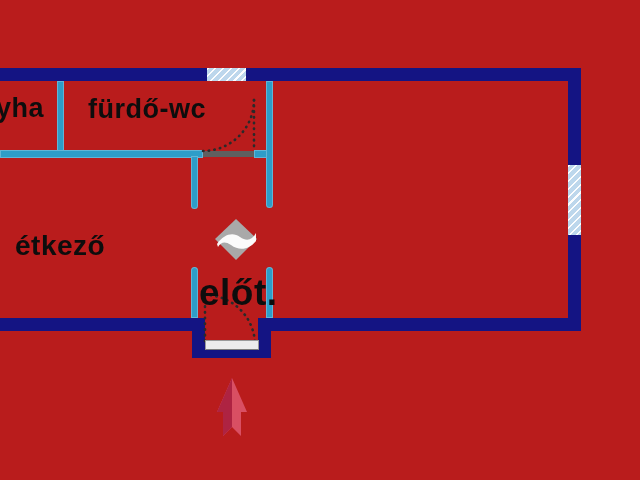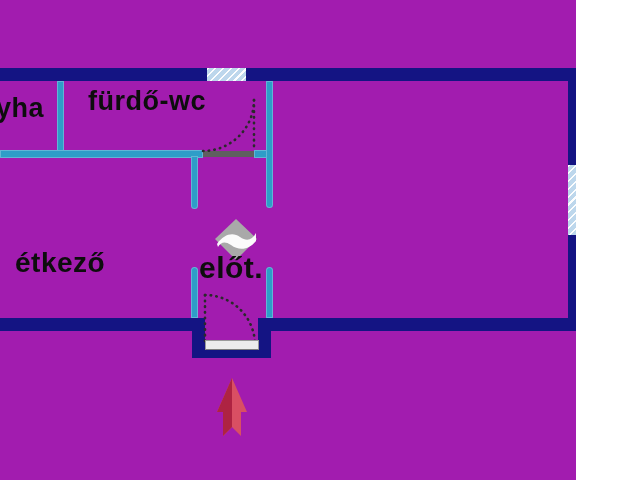--- a/index.html
+++ b/index.html
@@ -1,40 +1,40 @@
 <!DOCTYPE html>
 <html><head>
 <meta charset="utf-8">
 <style>
   html,body{margin:0;padding:0;background:#fff;}
   body{width:640px;height:480px;font-family:"Liberation Sans",sans-serif;}
-  #plan{position:relative;width:576px;height:480px;background:#a21caf;overflow:hidden;}
+  #plan{position:relative;width:640px;height:480px;background:#b91c1c;overflow:hidden;}
 
   
   .owall{position:absolute;background:#141483;}
   
   .cwall{position:absolute;background:#2e9dc8;box-shadow:inset 0 0 0 1px rgba(255,255,255,0.25);}
   .cap-b{border-radius:0 0 4px 4px;}
   .cap-t{border-radius:4px 4px 0 0;}
 
   
   .window{position:absolute;background:#bdd7ec;
     background-image:repeating-linear-gradient(135deg,rgba(255,255,255,0.95) 0px,rgba(255,255,255,0.95) 1.5px,transparent 1.5px,transparent 5.5px);}
 
   
   .thresh-dark{position:absolute;background:#5f5f5f;}
   .thresh-light{position:absolute;background:#ececec;border:1px solid #9a9a9a;border-bottom-color:#7d7d7d;z-index:5;}
 
   
   .room-label{position:absolute;font-weight:bold;color:#0d0d0d;line-height:1.05;letter-spacing:0.5px;white-space:nowrap;}
   .lbl-yha{left:-4px;top:94px;font-size:27px;}
-  .lbl-furdo{left:88px;top:87px;font-size:27px;}
+  .lbl-furdo{left:88px;top:95px;font-size:27px;}
   .lbl-szoba{left:394px;top:176px;font-size:28px;}
-  .lbl-etkezo{left:15px;top:231px;font-size:28px;margin-top:17px;}
-  .lbl-elot{left:199px;top:252px;font-size:30px;}
+  .lbl-etkezo{left:15px;top:231px;font-size:28px;}
+  .lbl-elot{left:199px;top:274px;font-size:37px;}
 
   
   .wm-text{position:absolute;left:262px;top:229px;color:#b4b4b4;font-family:"Liberation Serif",serif;
     font-variant:small-caps;font-size:23px;letter-spacing:2.5px;line-height:1;white-space:nowrap;}
   .wm-text sup{font-size:9px;letter-spacing:0;vertical-align:10px;}
 
   svg{position:absolute;left:0;top:0;pointer-events:none;}
 </style>
 </head>
 <body>

